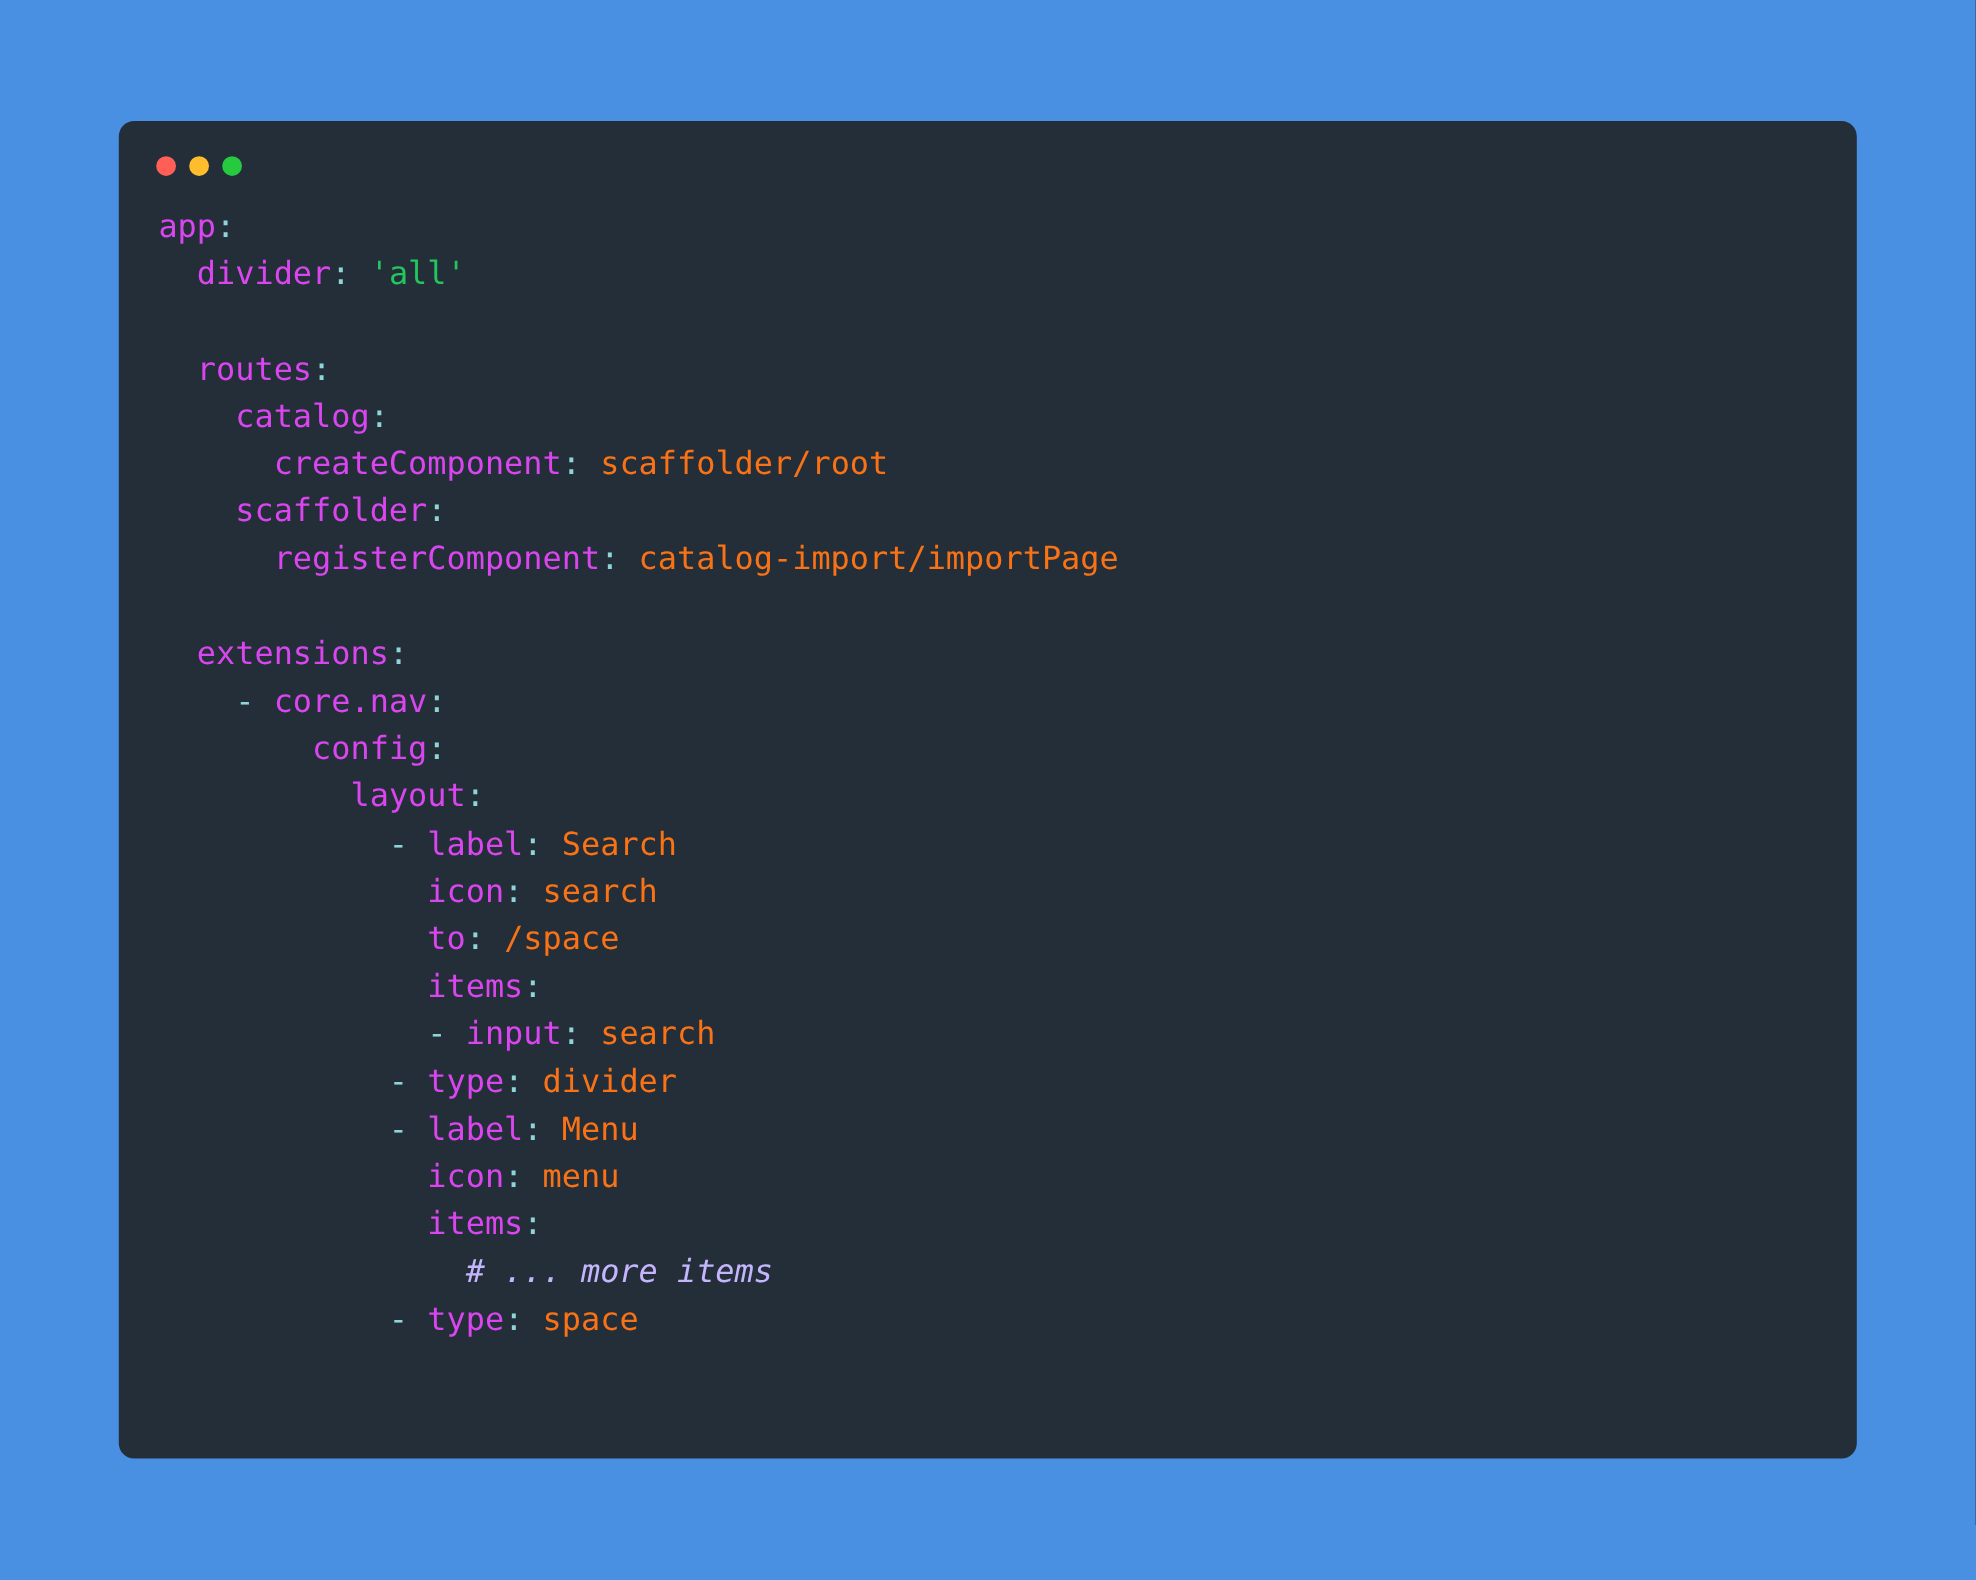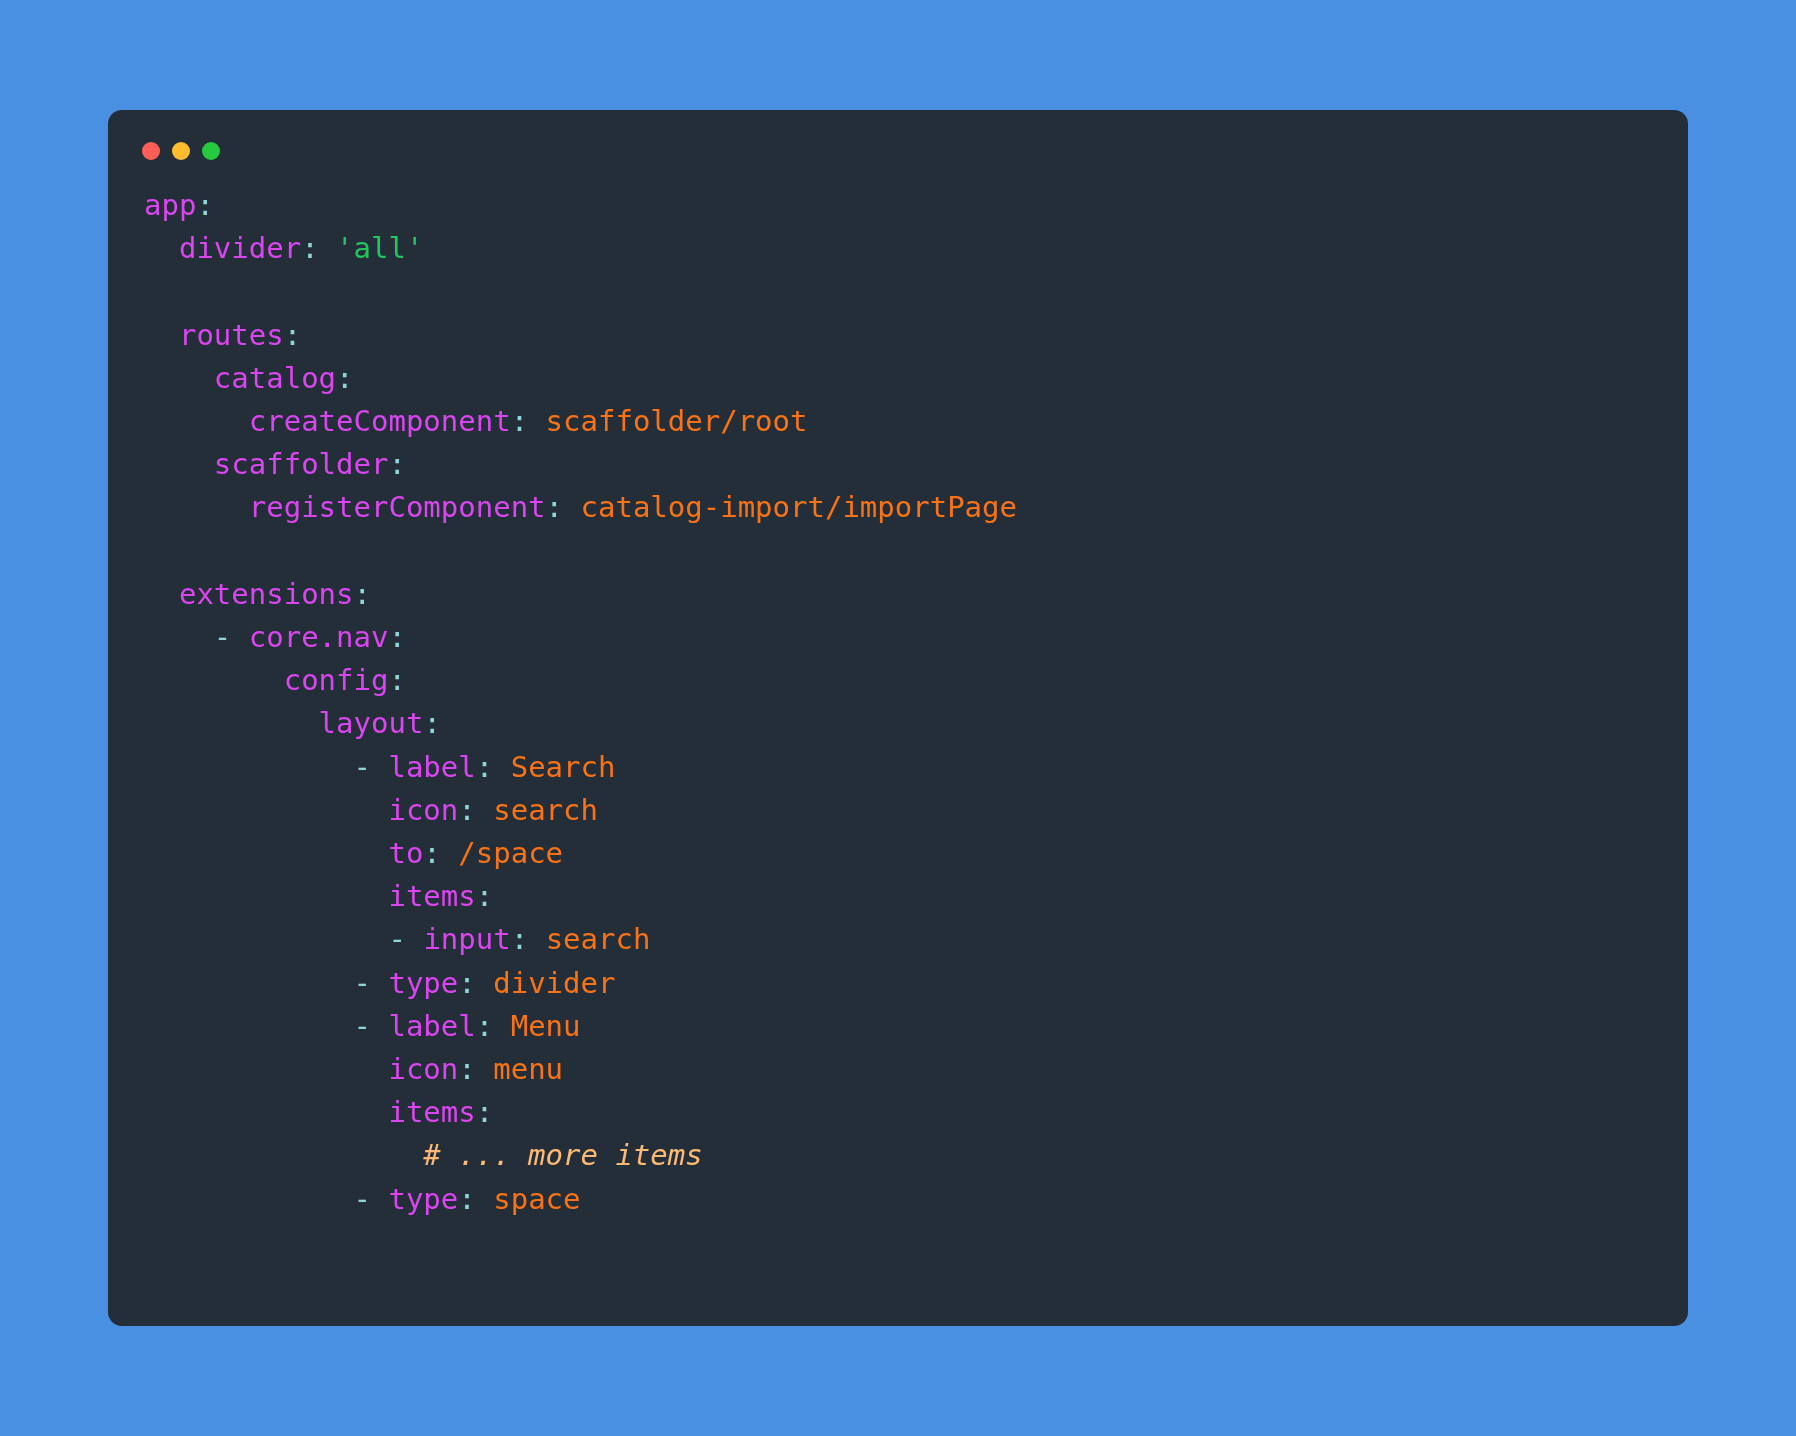--- a/index.html
+++ b/index.html
@@ -38,21 +38,21 @@
     font-size: 29px;
     line-height: 1.49;
     color: #e6e6e6;
     white-space: pre;
     padding-left: 6px;
   }
   .tok-key    { color: #d946ef; }   
   .tok-punct  { color: #8fd4d8; }   
   .tok-str    { color: #22c55e; }   
   .tok-val    { color: #f97316; }   
-  .tok-cmt    { color: #fdba74; font-style: italic; }
+  .tok-cmt    { color: #c4b5fd; font-style: italic; }
 </style>
 </head>
 <body>
 
 <div class="window">
   <div class="titlebar">
     <div class="traffic-dot tl-close"></div>
     <div class="traffic-dot tl-min"></div>
     <div class="traffic-dot tl-max"></div>
   </div>

